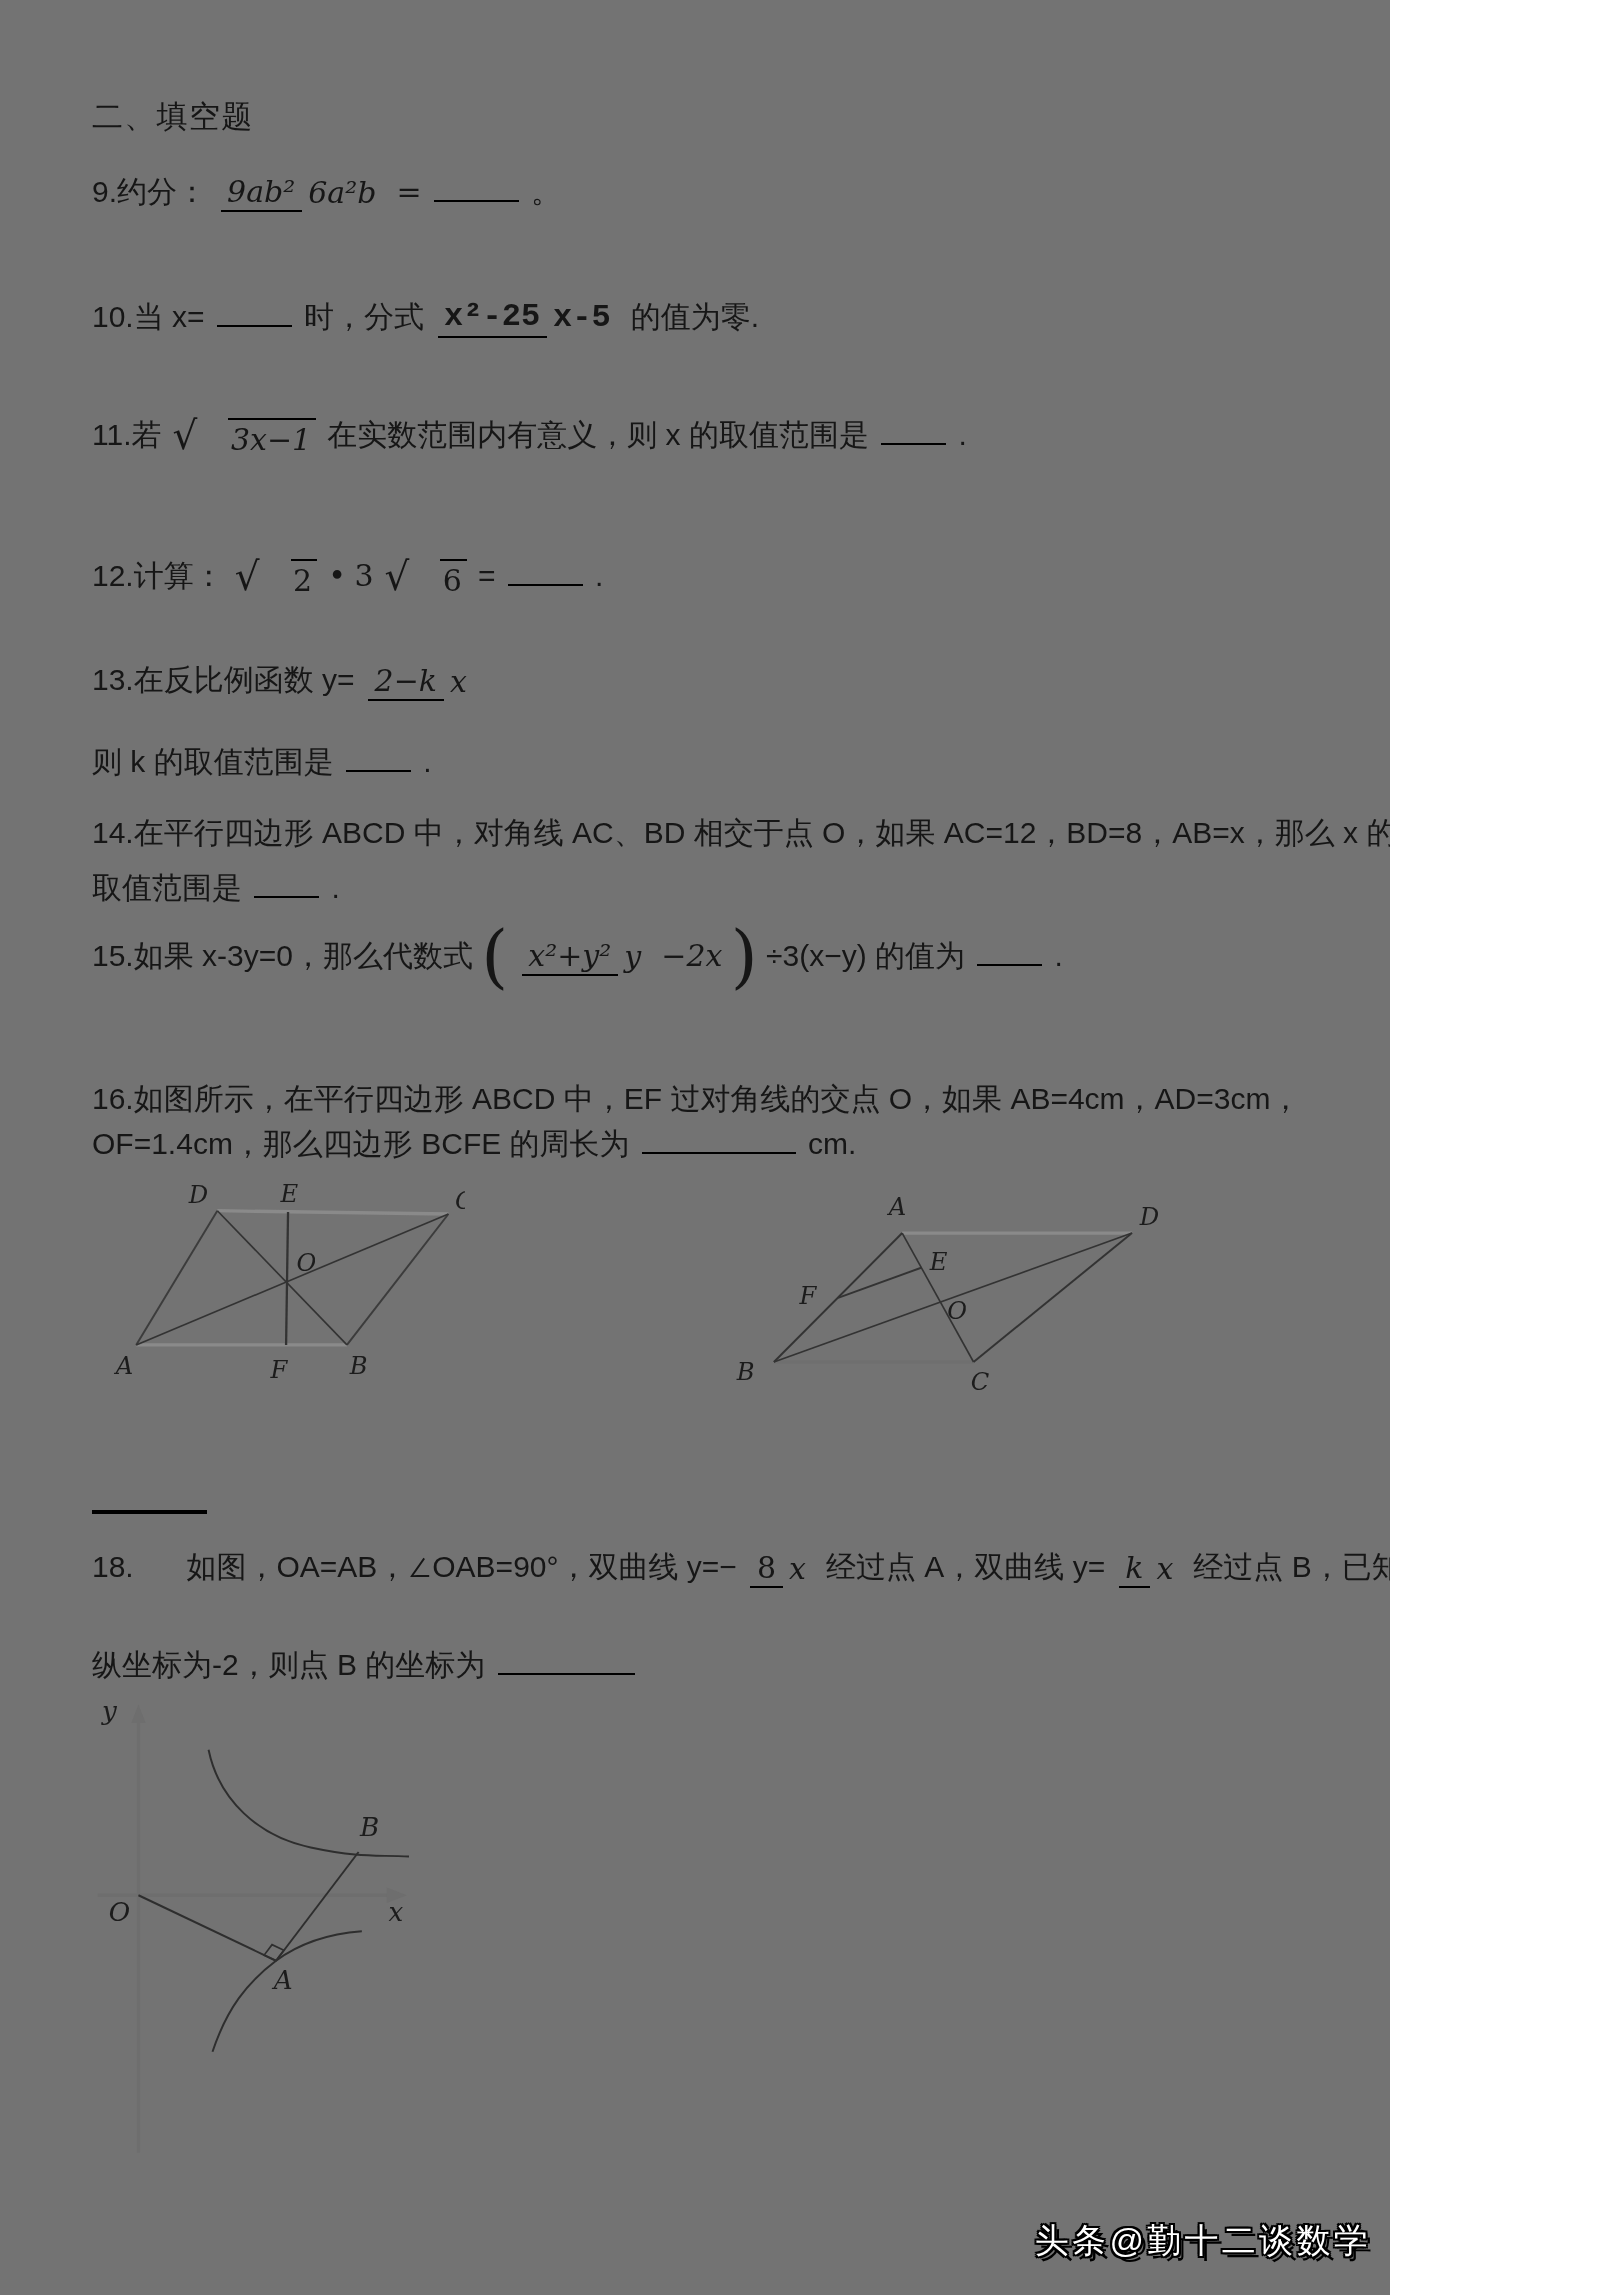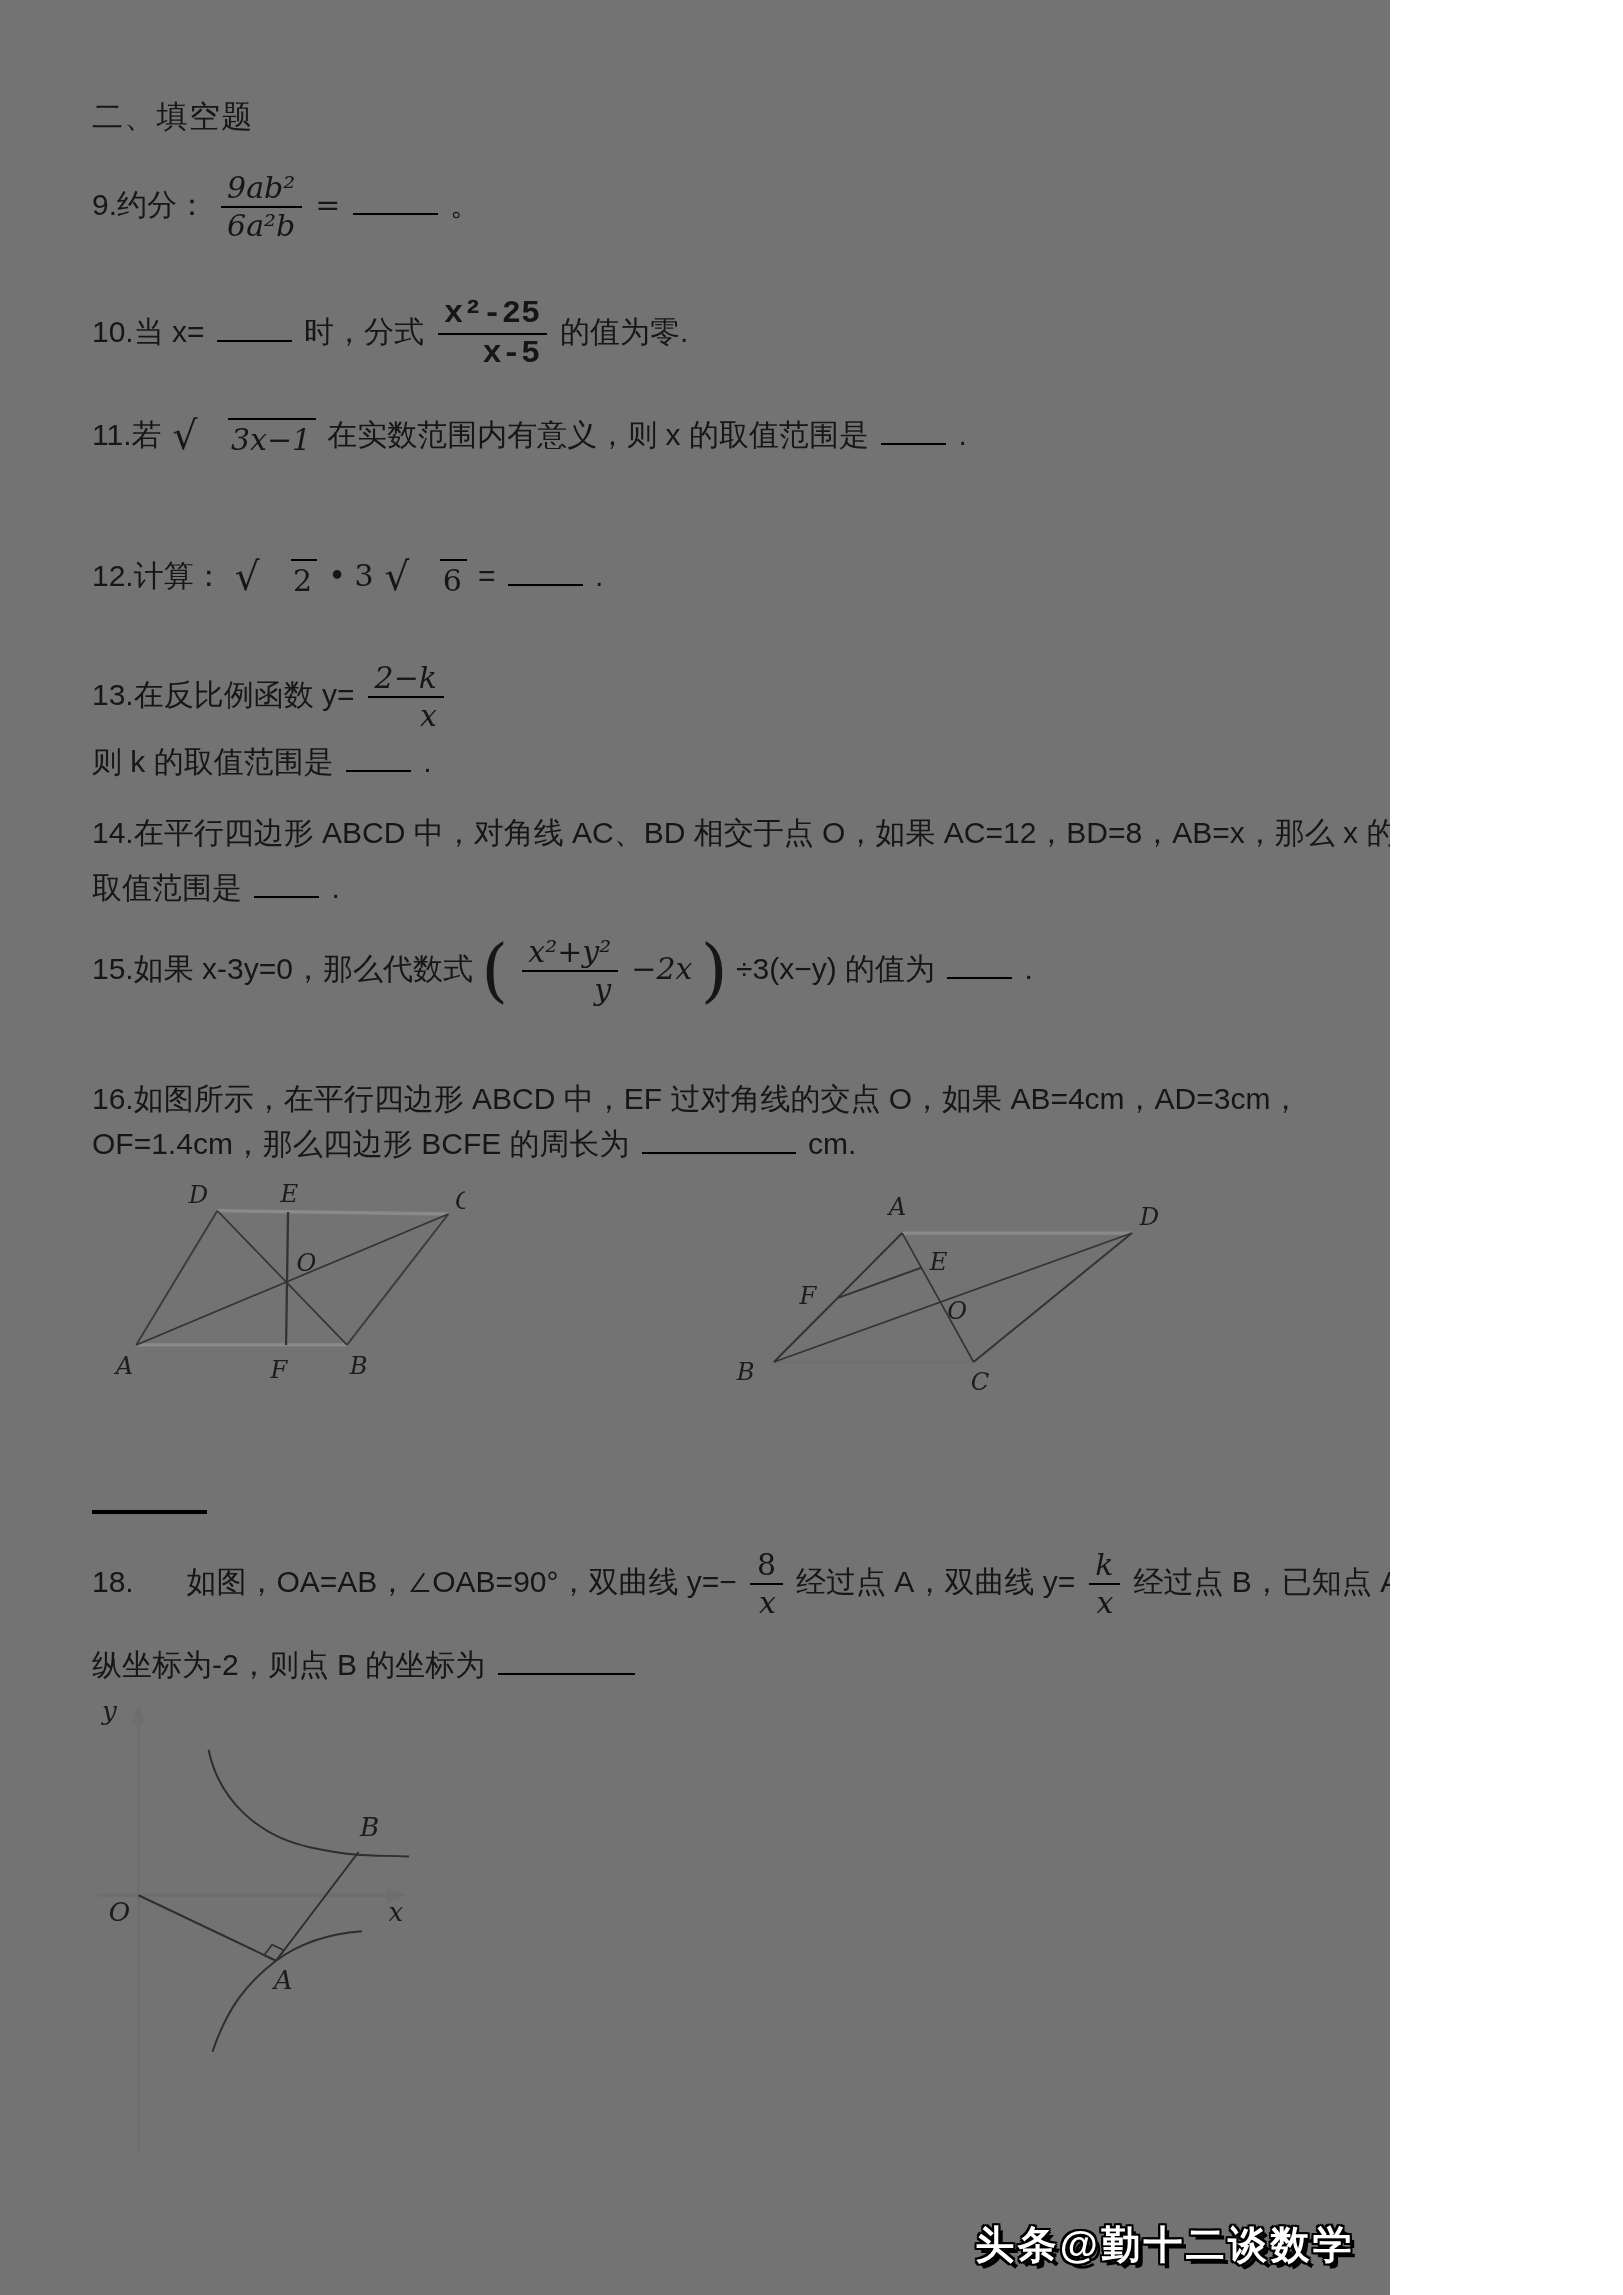--- a/index.html
+++ b/index.html
@@ -16,22 +16,22 @@
   .q{
     position:absolute;
     left:92px;
     white-space:nowrap;
     line-height:1.25;
   }
   .title{font-size:31px; letter-spacing:1.3px;}
   
   .frac{
     display:inline-flex;
-    flex-direction:column;
-    align-items:flex-end;
+    flex-direction:row;
+    align-items:flex-start;
     vertical-align:middle;
     margin:0 5.2px;
     line-height:1.12;
   }
   .frac .num{display:block; border-bottom:2.6px solid #000; padding:0 6.5px 1.3px 6.5px; text-align:center;}
   .frac .den{display:block; padding:1.3px 6.5px 0 6.5px; text-align:center;}
   .math{font-family:"DejaVu Serif",serif; font-style:italic;}
   .mathup{font-family:"DejaVu Serif",serif; font-style:normal;}
   .mono{font-family:"Liberation Mono",monospace; font-size:32px; font-weight:bold;}
   
@@ -50,23 +50,23 @@
     vertical-align:middle;
     line-height:0;
     position:relative; top:-1.3px;
   }
   .gap-after-no{display:inline-block; width:36px;}
   figure{margin:0; padding:0; position:absolute;}
   svg text{font-family:"DejaVu Serif",serif; font-style:italic; fill:#1c1c1c;}
   .footer{
     position:absolute;
     top:2218px;
-    right:35px;
-    font-size:39px;
-    font-weight:bold;
+    right:19px;
+    font-size:34px;
+    font-weight:normal;
     letter-spacing:3.3px;
     color:#ffffff;
     text-shadow:
       -2px -2px 0 #000, 2px -2px 0 #000, -2px 2px 0 #000, 2px 2px 0 #000,
       -2px 0 0 #000, 2px 0 0 #000, 0 -2px 0 #000, 0 2px 0 #000,
       4.6px 4.6px 0 #000;
   }
 </style>
 </head>
 <body>

